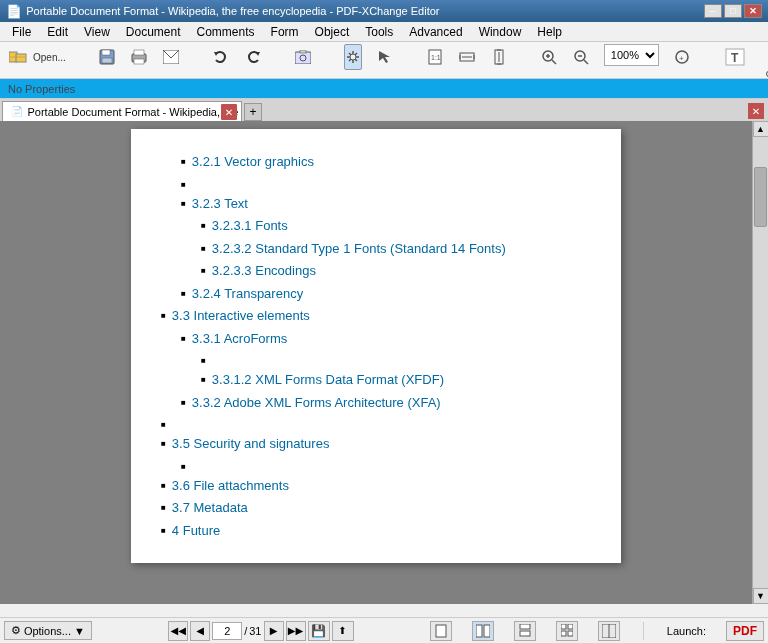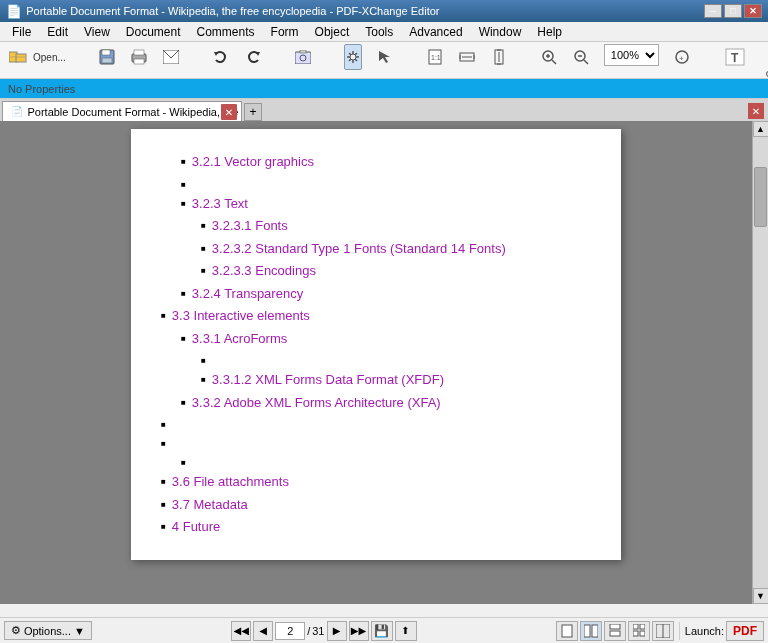--- a/index.html
+++ b/index.html
@@ -158,21 +158,21 @@
       display: flex;
       align-items: flex-start;
       margin: 3px 0;
     }
     .bullet {
       margin-right: 6px;
       font-size: 8px;
       margin-top: 4px;
       flex-shrink: 0;
     }
-    .toc-link { color: #a21caf; text-decoration: none; }
+    .toc-link { color: #0369a1; text-decoration: none; }
 
     
     #vscrollbar {
       width: 16px;
       background: #d0d0d0;
       display: flex;
       flex-direction: column;
       align-items: center;
       border-left: 1px solid #aaa;
     }
@@ -204,21 +204,21 @@
       align-items: center;
       padding: 0 4px;
       justify-content: space-between;
       position: absolute;
       bottom: 0;
       left: 0;
       right: 0;
     }
     .status-left { display: flex; align-items: center; gap: 4px; }
     .status-center { display: flex; align-items: center; gap: 2px; }
-    .status-right { display: flex; align-items: center; gap: 2px; }
+    .status-right { display: flex; align-items: center; gap: 20px; }
     .nav-btn {
       width: 20px; height: 20px;
       border: 1px solid #aaa;
       background: #e8e8e8;
       display: flex; align-items: center; justify-content: center;
       font-size: 10px; cursor: pointer;
     }
     .page-input {
       width: 30px; height: 18px;
       border: 1px solid #aaa;
@@ -492,20 +492,21 @@
           </div>
           <div class="toc-item" style="padding-left: 20px;">
             <span class="bullet">■</span>
             <a class="toc-link" href="#">3.3.2 Adobe XML Forms Architecture (XFA)</a>
           </div>
           <div class="toc-item" style="padding-left: 0px;">
             <span class="bullet">■</span>
           </div>
           <div class="toc-item" style="padding-left: 0px;">
             <span class="bullet">■</span>
+            <a class="toc-link" href="#">3.5 Security and signatures</a>
           </div>
           <div class="toc-item" style="padding-left: 20px;">
             <span class="bullet">■</span>
           </div>
           <div class="toc-item" style="padding-left: 0px;">
             <span class="bullet">■</span>
             <a class="toc-link" href="#">3.6 File attachments</a>
           </div>
           <div class="toc-item" style="padding-left: 0px;">
             <span class="bullet">■</span>

